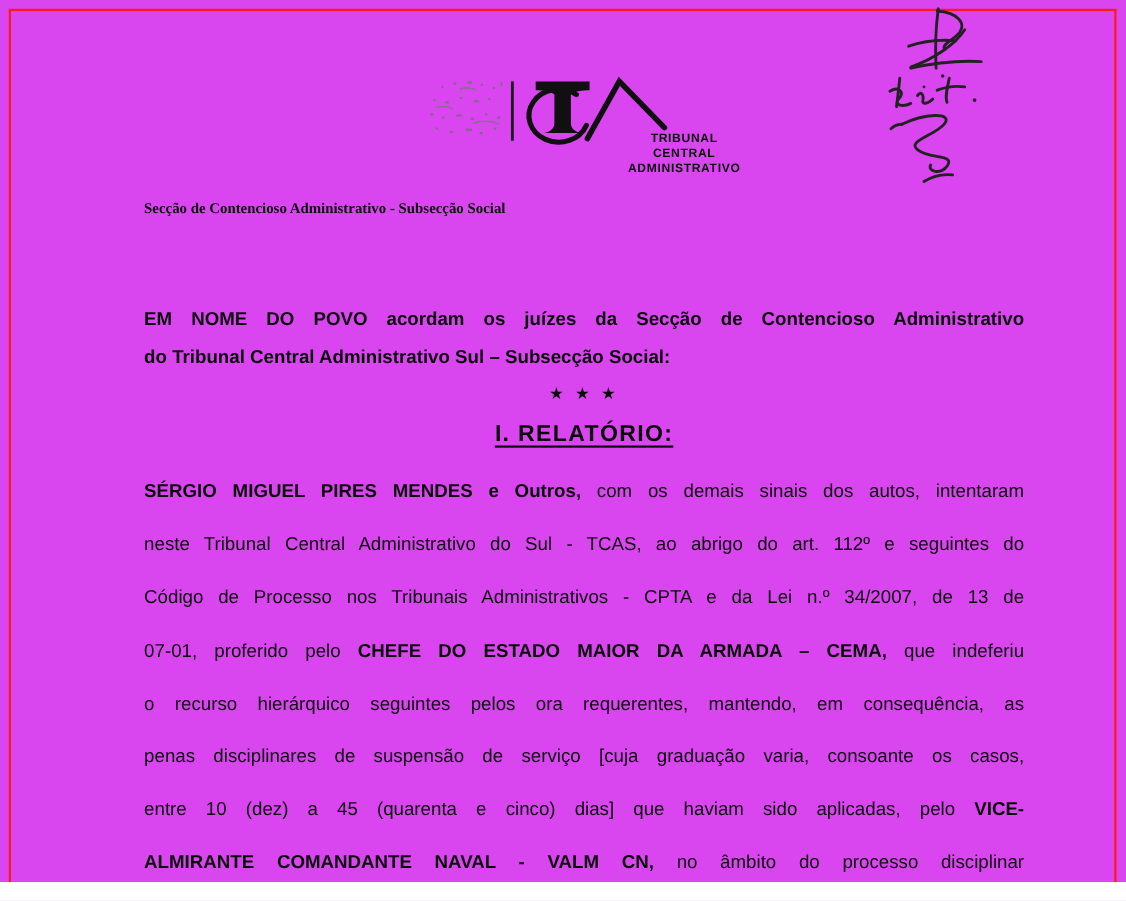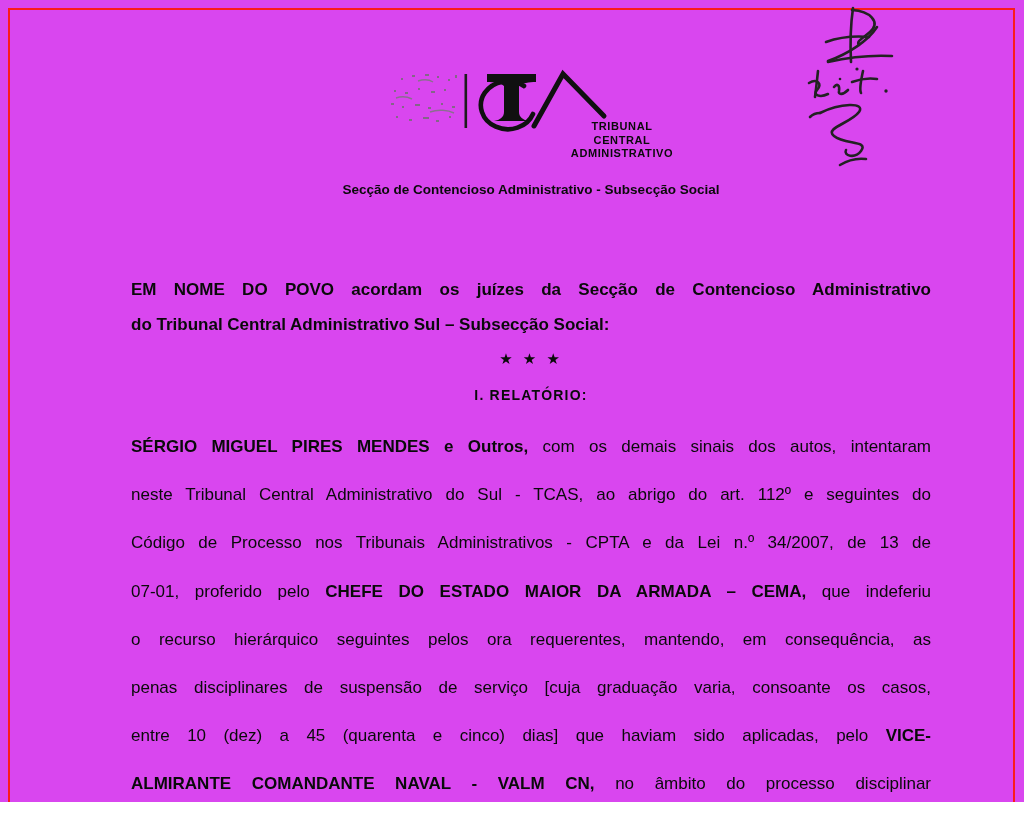--- a/index.html
+++ b/index.html
@@ -6,35 +6,35 @@
   .page{
     position:relative;width:1024px;height:802px;background:#d946ef;
     font-family:"Liberation Sans","DejaVu Sans",sans-serif;color:#0a0a0a;overflow:hidden;
   }
   .red-border{position:absolute;left:8px;top:8px;width:1007px;height:799px;
     border:2px solid #fb1b1b;box-sizing:border-box;}
   .sig-svg{position:absolute;left:793px;top:5px;width:125px;height:165px;}
   .logo-svg{position:absolute;left:388px;top:68px;width:225px;height:105px;}
   .court-name{position:absolute;left:552px;top:120px;width:140px;text-align:center;
     font-weight:bold;font-size:11px;line-height:13.5px;letter-spacing:0.6px;}
-  .section-line{position:absolute;left:131px;top:182px;width:800px;text-align:center;
-    font-weight:bold;font-size:13.5px;line-height:16px;}
+  .section-line{position:absolute;left:131px;top:182px;width:800px;text-align:left;
+    font-weight:bold;font-size:13.5px;line-height:16px;font-family:Liberation Serif, serif;}
   .para{position:absolute;left:131px;width:800px;font-size:17px;}
   .p1{top:236px;margin-top:36px;}
   .p1 .tline{line-height:35px;height:35px;}
   .p2{top:416px;}
   .p2 .tline{line-height:35.2px;height:35.2px;margin-top:13px;}
   .tline{text-align:justify;text-align-last:justify;overflow:hidden;}
   .tline.tlast{text-align-last:left;}
   .b{font-weight:bold;}
   .stars{position:absolute;left:131px;top:350px;width:800px;text-align:center;
     font-size:15px;font-weight:bold;letter-spacing:3px;line-height:18px;}
   .heading{position:absolute;left:131px;top:382px;width:800px;text-align:center;line-height:25px;}
-  .hd{font-weight:bold;font-size:14px;letter-spacing:1.2px;
-    text-decoration-thickness:2px;text-underline-offset:4px;}
+  .hd{font-weight:bold;font-size:21px;letter-spacing:1.2px;
+    text-decoration:underline;text-decoration-thickness:2px;text-underline-offset:4px;}
 </style>
 </head>
 <body>
 
 <div class="page">
 
   <div class="red-border"></div>
 
   <svg class="sig-svg" viewBox="793 5 125 165" xmlns="http://www.w3.org/2000/svg">
     <g stroke="#222" stroke-width="2.6" fill="none" stroke-linecap="round">

